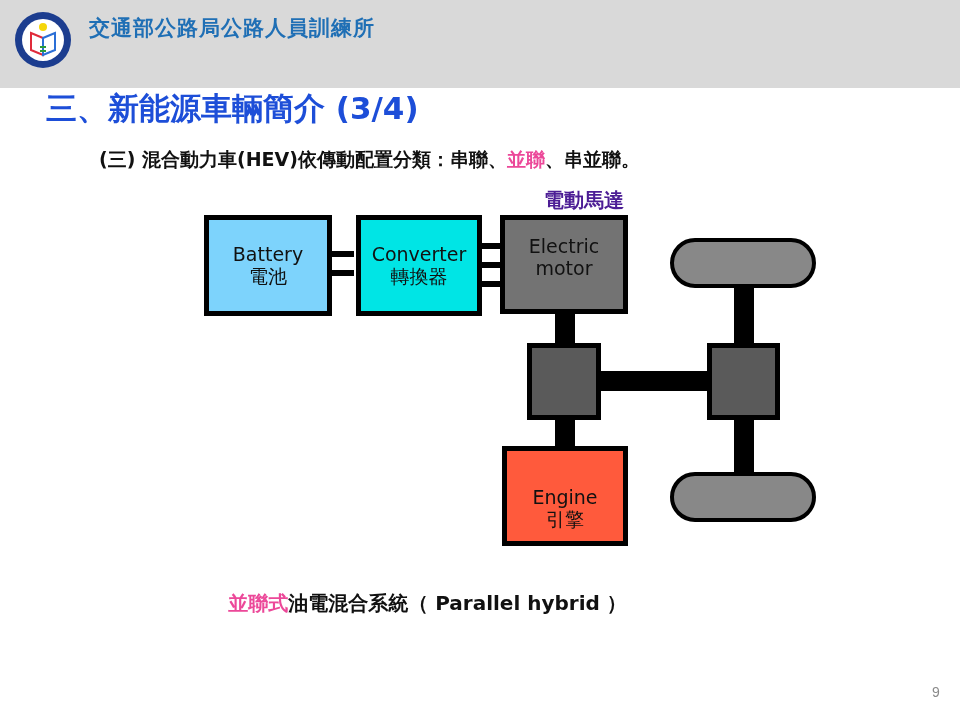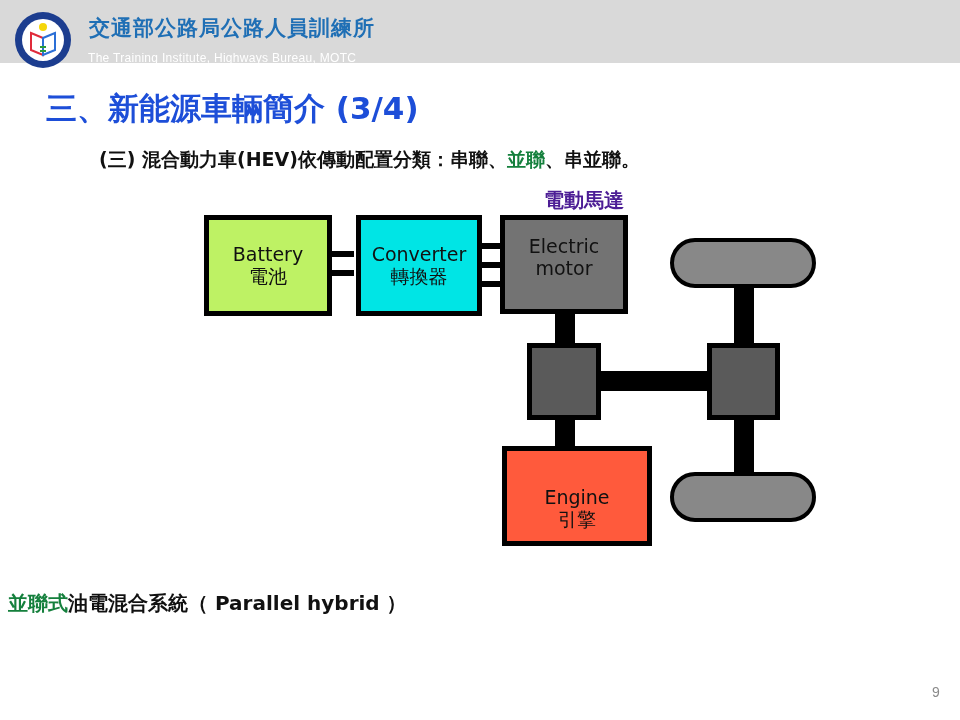--- a/index.html
+++ b/index.html
@@ -2,21 +2,21 @@
 <html><head>
   <meta charset="utf-8">
   <style>
     html, body { margin: 0; padding: 0; }
     body {
       width: 960px; height: 720px; position: relative; overflow: hidden;
       background: #ffffff;
       font-family: "DejaVu Sans", sans-serif;
     }
     .header {
-      position: absolute; left: 0; top: 0; width: 960px; height: 63px;
+      position: absolute; left: 0; top: 0; width: 960px; height: 88px;
       background: #d9d9d9;
     }
     .logo {
       position: absolute; left: 14px; top: 11px; width: 58px; height: 58px;
     }
     .org-name {
       position: absolute; left: 89px; top: 14px;
       font-size: 21px; color: #1f6fb5; letter-spacing: 1px; font-weight: bold;
     }
     .org-name-en {
@@ -25,27 +25,27 @@
       font-family: "Liberation Sans", sans-serif;
     }
     .page-title {
       position: absolute; left: 46px; top: 88px;
       font-size: 31px; font-weight: bold; color: #1d4ed8;
     }
     .subtitle {
       position: absolute; left: 99px; top: 147px;
       font-size: 19px; font-weight: bold; color: #111;
     }
-    .red { color: #15803d; }
+    .red { color: #ec4899; }
     .motor-cn-label {
       position: absolute; left: 512px; top: 187px;
       font-size: 20px; font-weight: bold; color: #4c1d95; margin-left: 32px;
     }
     .caption {
-      position: absolute; left: 8px; width: 827px; top: 590px; text-align: left;
+      position: absolute; left: 14px; width: 827px; top: 590px; text-align: center;
       font-size: 20px; font-weight: bold; color: #111;
     }
     .page-number {
       position: absolute; left: 932px; top: 684px;
       font-size: 14px; color: #8a8a8a;
       font-family: "Liberation Sans", sans-serif;
     }
     .box {
       position: absolute; box-sizing: border-box; border: 5px solid #000;
       display: flex; flex-direction: column; align-items: center; justify-content: center;
@@ -71,21 +71,20 @@
   <svg class="logo" viewBox="0 0 58 58">
     <circle cx="29" cy="29" r="28" fill="#1c3d8f"></circle>
     <circle cx="29" cy="29" r="21" fill="#ffffff"></circle>
     <circle cx="29" cy="16" r="4" fill="#f5d60a"></circle>
     <path d="M17 22 L29 27 L29 44 L17 39 Z" fill="none" stroke="#e02b3b" stroke-width="2"></path>
     <path d="M41 22 L29 27 L29 44 L41 39 Z" fill="none" stroke="#2b6fd6" stroke-width="2"></path>
     <rect x="26" y="35" width="6" height="2" fill="#2a9a3a"></rect>
     <rect x="26" y="39" width="6" height="2" fill="#2a9a3a"></rect>
   </svg>
   <div class="org-name">交通部公路局公路人員訓練所</div>
-  <div class="org-name-en">The Training Institute,  Highways Bureau,  MOTC</div>
 </div>
 
 <div class="page-title">三、新能源車輛簡介 (3/4)</div>
 
 <div class="subtitle">
   <span>(三) 混合動力車(HEV)依傳動配置分類：串聯、</span><span class="red">並聯</span><span>、串並聯。</span>
 </div>
 
 <div class="motor-cn-label">電動馬達</div>
 
@@ -97,39 +96,39 @@
   <div class="bar" style="left:476px; top:243px; width:26px; height:6px;"></div>
   <div class="bar" style="left:476px; top:262px; width:26px; height:6px;"></div>
   <div class="bar" style="left:476px; top:281px; width:26px; height:6px;"></div>
 
   <div class="bar" style="left:555px; top:312px; width:20px; height:34px;"></div>
   <div class="bar" style="left:555px; top:418px; width:20px; height:32px;"></div>
   <div class="bar" style="left:599px; top:371px; width:110px; height:20px;"></div>
   <div class="bar" style="left:734px; top:280px; width:20px; height:66px;"></div>
   <div class="bar" style="left:734px; top:418px; width:20px; height:56px;"></div>
 
-  <div class="box" style="left:204px; top:215px; width:128px; height:101px; background:#bef264;">
+  <div class="box" style="left:204px; top:215px; width:128px; height:101px; background:#7dd3fc;">
     <span class="en">Battery</span>
     <span class="cn">電池</span>
   </div>
 
   <div class="box" style="left:356px; top:215px; width:126px; height:101px; background:#00e5e5;">
     <span class="en">Converter</span>
     <span class="cn">轉換器</span>
   </div>
 
   <div class="box" style="left:500px; top:215px; width:128px; height:99px; background:#737373; justify-content:flex-start; padding-top:16px;">
     <span class="en">Electric</span>
     <span class="en">motor</span>
   </div>
 
   <div class="gear" style="left:527px; top:343px; width:74px; height:77px;"></div>
   <div class="gear" style="left:707px; top:343px; width:73px; height:77px;"></div>
 
-  <div class="box" style="left:502px; top:446px; width:150px; height:100px; background:#ff5a3c; justify-content:flex-end; padding-bottom:10px;">
+  <div class="box" style="left:502px; top:446px; width:126px; height:100px; background:#ff5a3c; justify-content:flex-end; padding-bottom:10px;">
     <span class="en">Engine</span>
     <span class="cn">引擎</span>
   </div>
 
   <div class="wheel" style="left:670px; top:238px; width:146px; height:50px;"></div>
   <div class="wheel" style="left:670px; top:472px; width:146px; height:50px;"></div>
 </div>
 
 <div class="caption">
   <span class="red">並聯式</span><span>油電混合系統（ Parallel hybrid ）</span>

